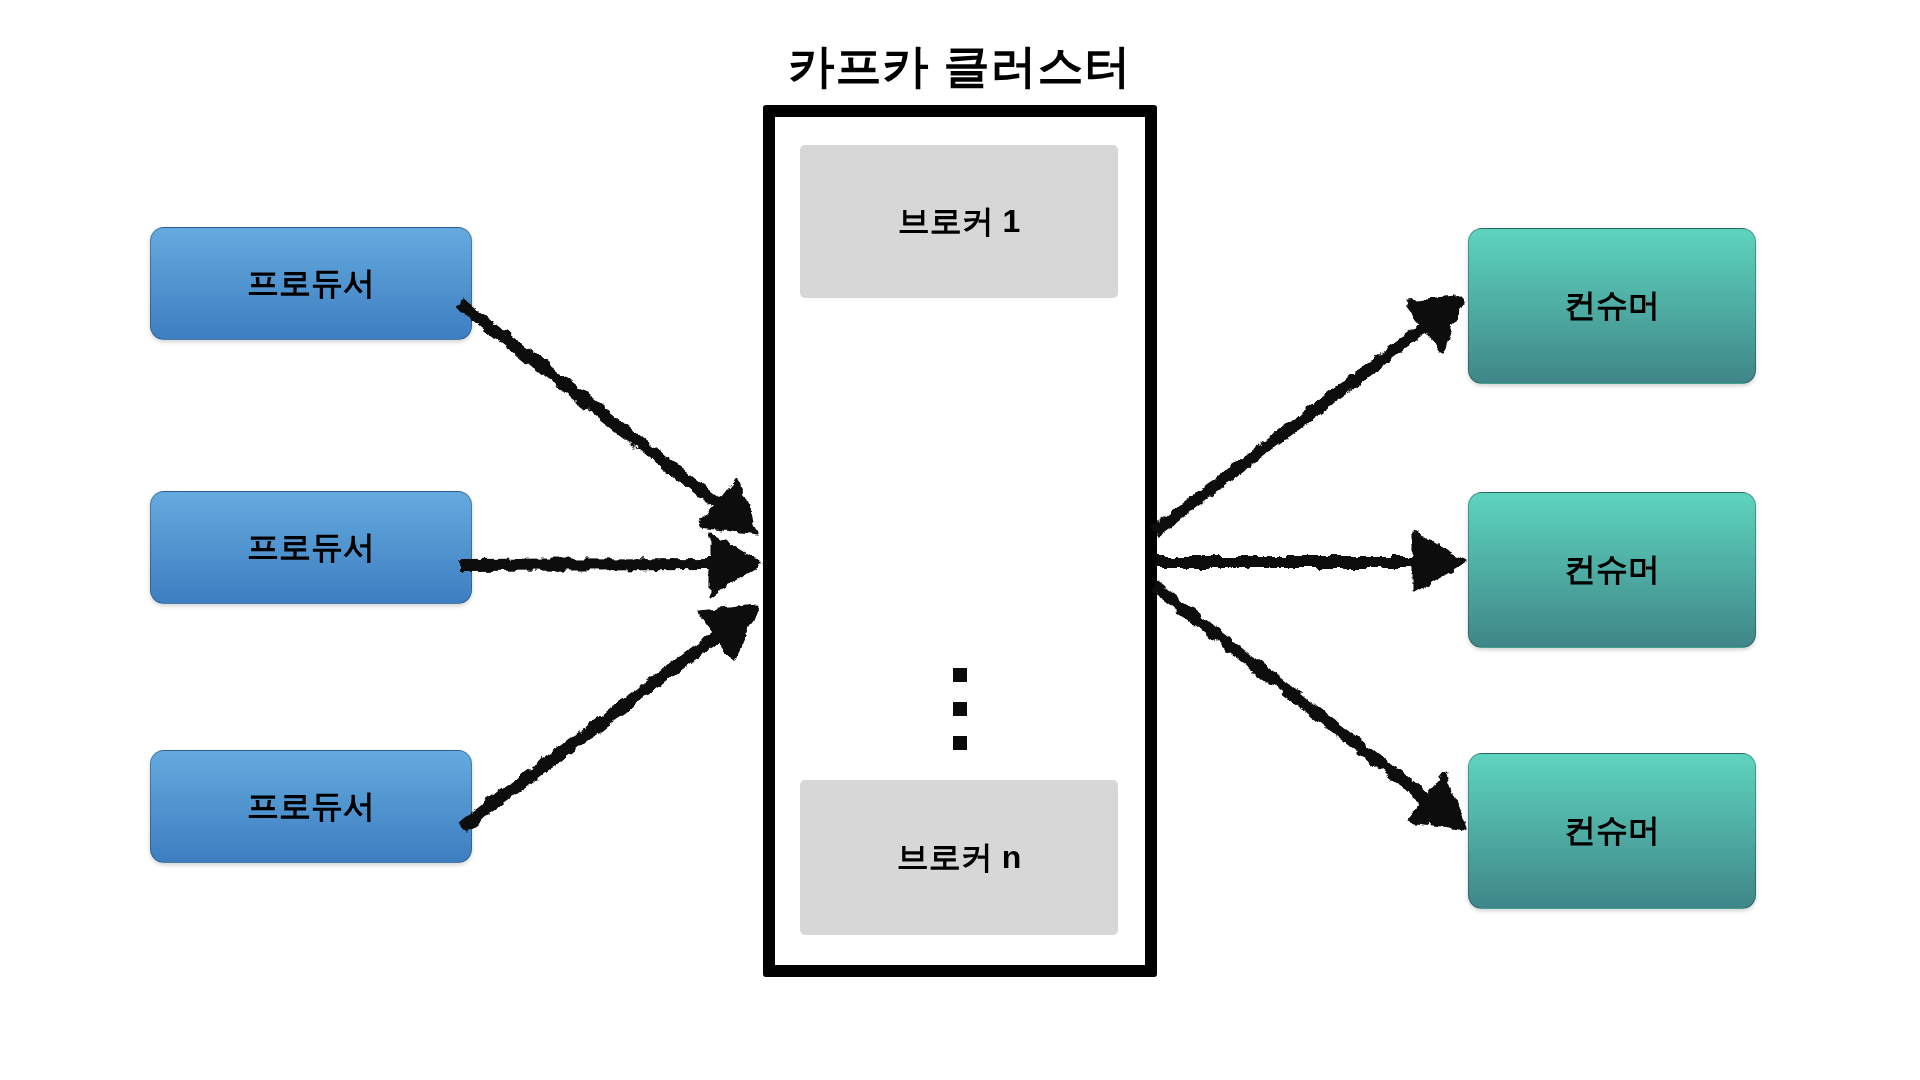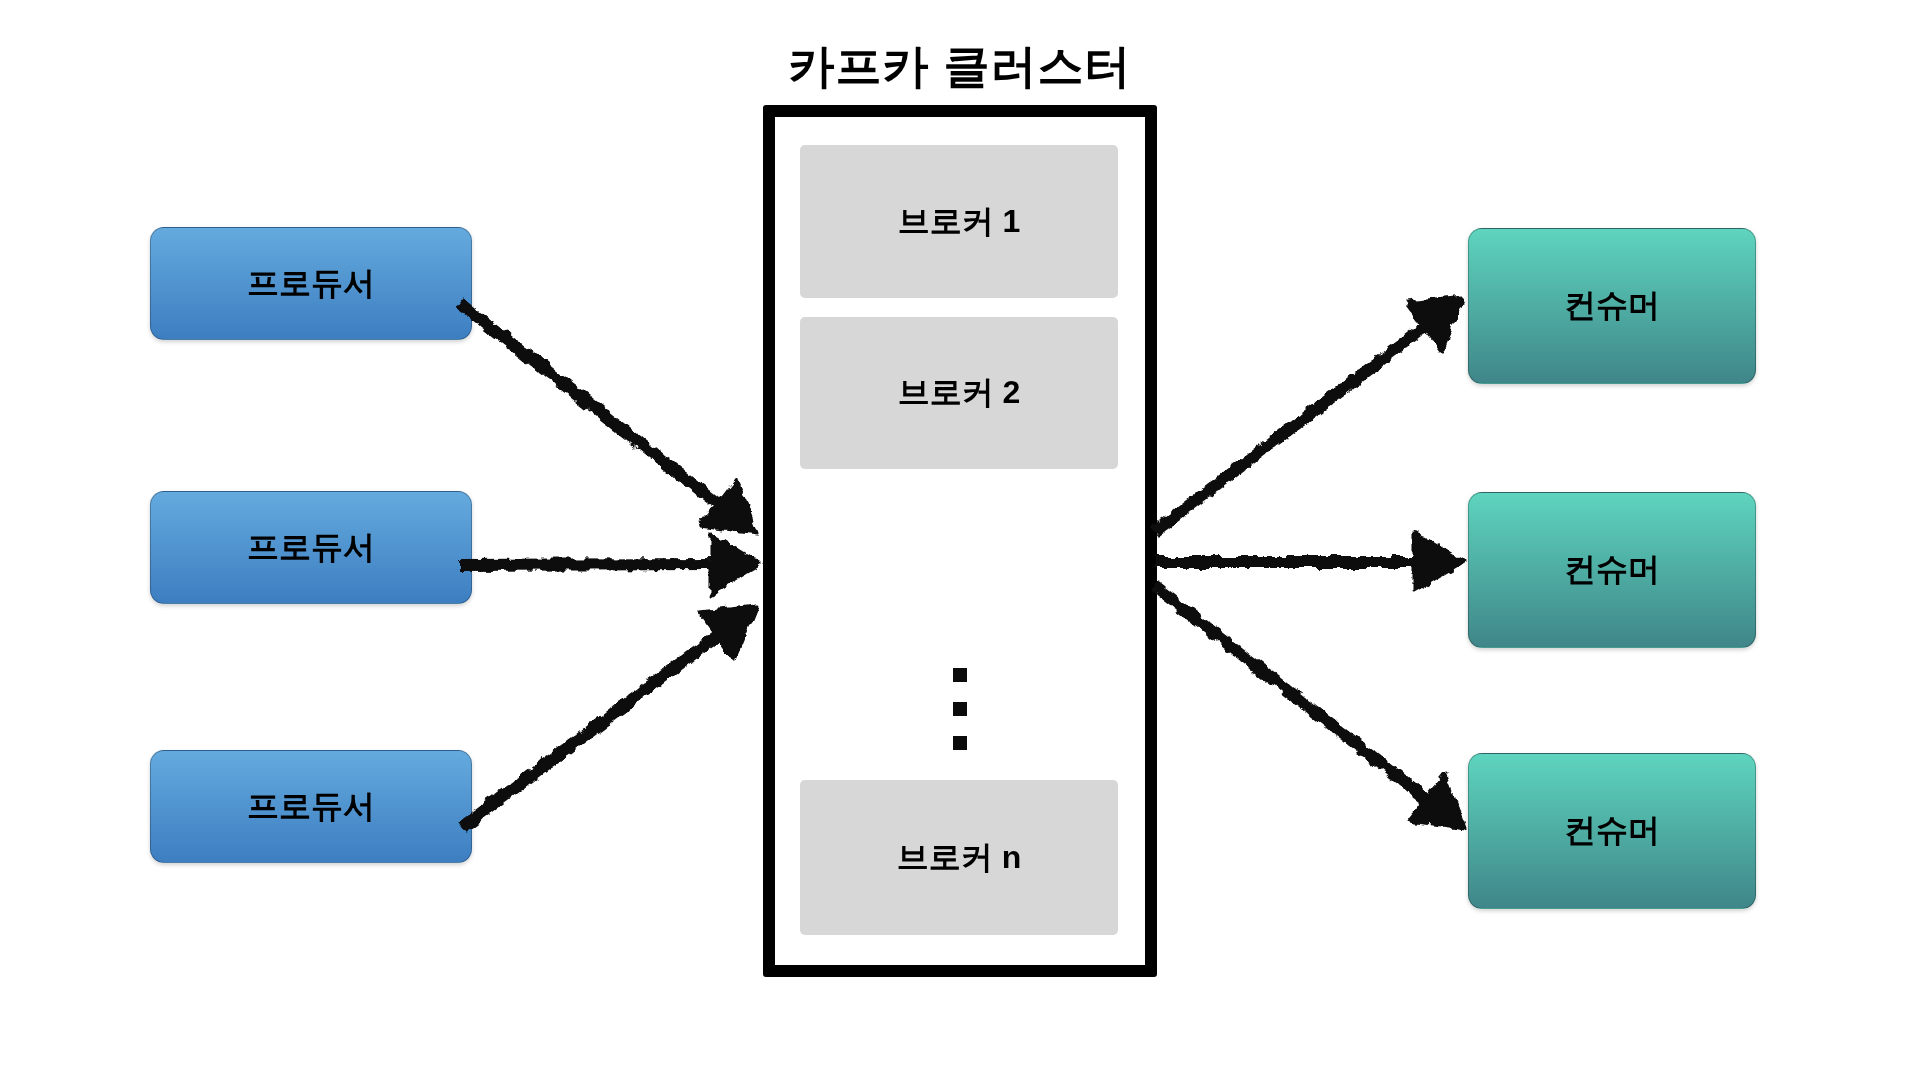--- a/index.html
+++ b/index.html
@@ -105,23 +105,20 @@
     <span>프로듀서</span>
   </div>
   <div class="node producer p3">
     <span>프로듀서</span>
   </div>
 
   <div class="cluster"></div>
   <div class="node broker b1">
     <span>브로커 1</span>
   </div>
-  <div class="node broker b2">
-    <span>브로커 2</span>
-  </div>
   <div class="vdots">
     <div class="dot"></div>
     <div class="dot"></div>
     <div class="dot"></div>
   </div>
   <div class="node broker bn">
     <span>브로커 n</span>
   </div>
 
   <div class="node consumer c1">

